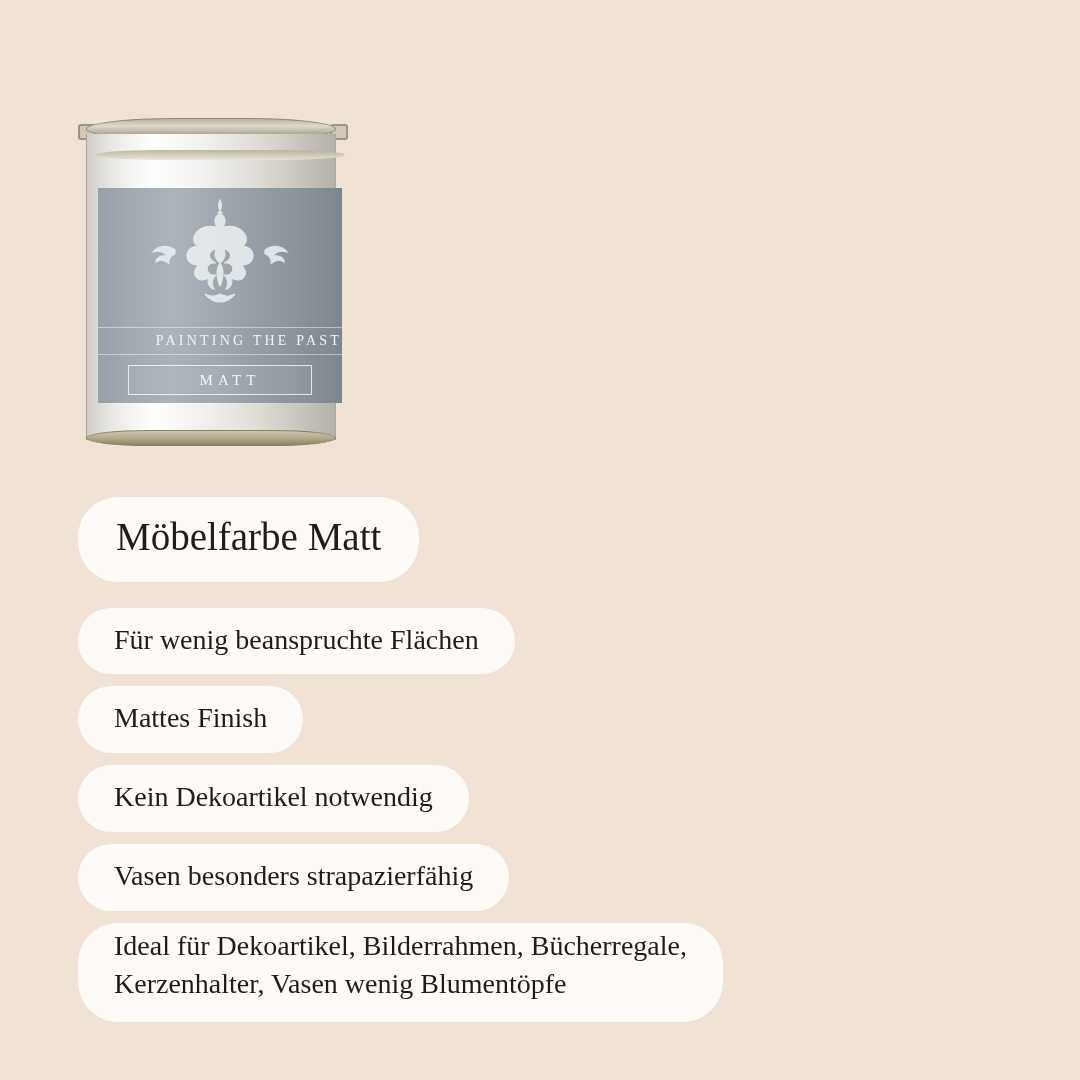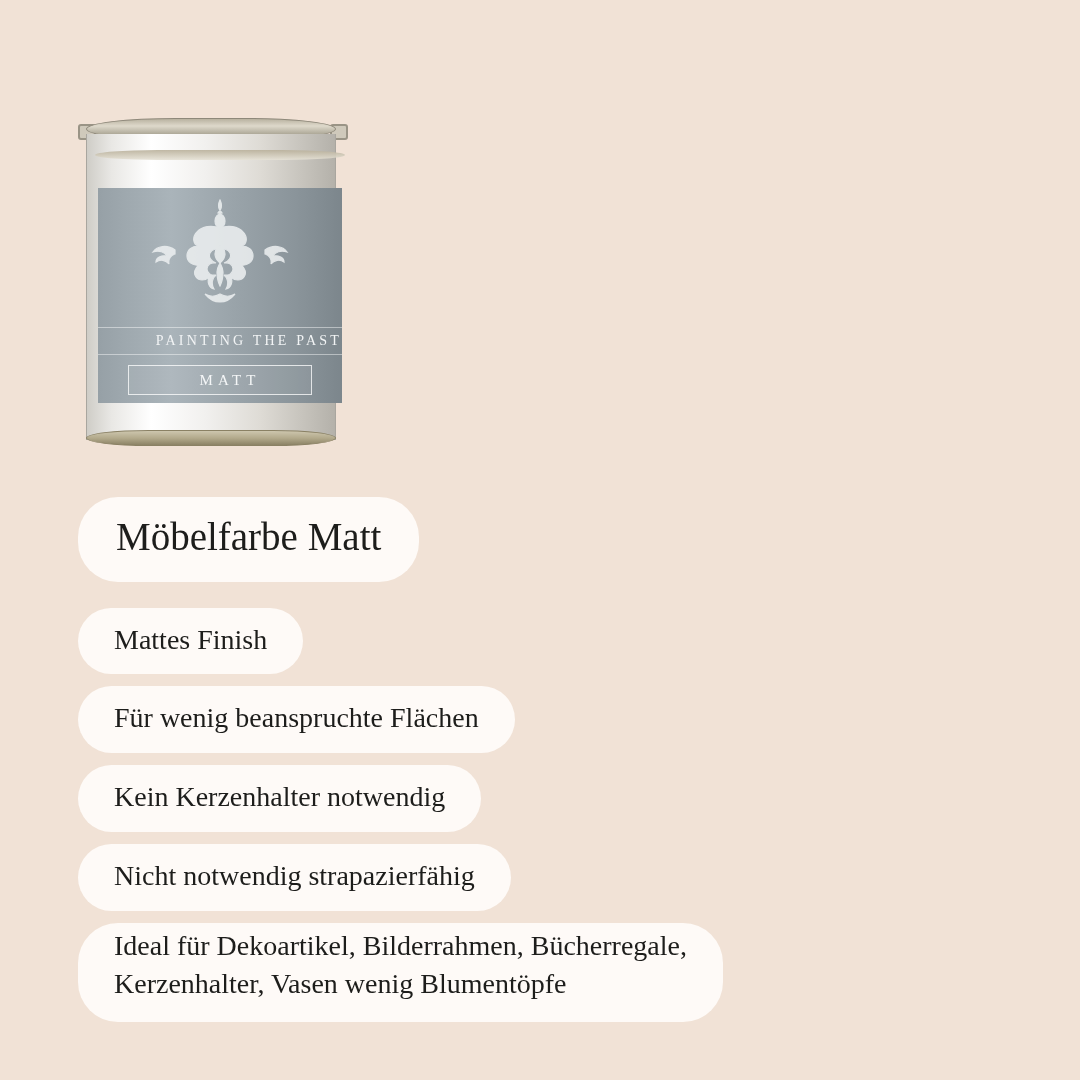--- a/index.html
+++ b/index.html
@@ -223,30 +223,30 @@
   <div class="can-bottom"></div>
 </div>
 
 <div class="pills">
 
   <div class="pill-row">
     <div class="pill title">Möbelfarbe Matt</div>
   </div>
 
   <div class="pill-row">
+    <div class="pill feature">Für wenig beanspruchte Flächen</div>
+  </div>
+  <div class="pill-row">
     <div class="pill feature">Mattes Finish</div>
   </div>
   <div class="pill-row">
-    <div class="pill feature">Für wenig beanspruchte Flächen</div>
-  </div>
-  <div class="pill-row">
-    <div class="pill feature">Kein Kerzenhalter notwendig</div>
-  </div>
-  <div class="pill-row">
-    <div class="pill feature">Nicht notwendig strapazierfähig</div>
+    <div class="pill feature">Kein Dekoartikel notwendig</div>
+  </div>
+  <div class="pill-row">
+    <div class="pill feature">Vasen besonders strapazierfähig</div>
   </div>
 
   <div class="pill-row">
     <div class="pill multiline">
       <span>Ideal für Dekoartikel, Bilderrahmen, Bücherregale,</span><br>
       <span>Kerzenhalter, Vasen wenig Blumentöpfe</span>
     </div>
   </div>
 
 </div>

